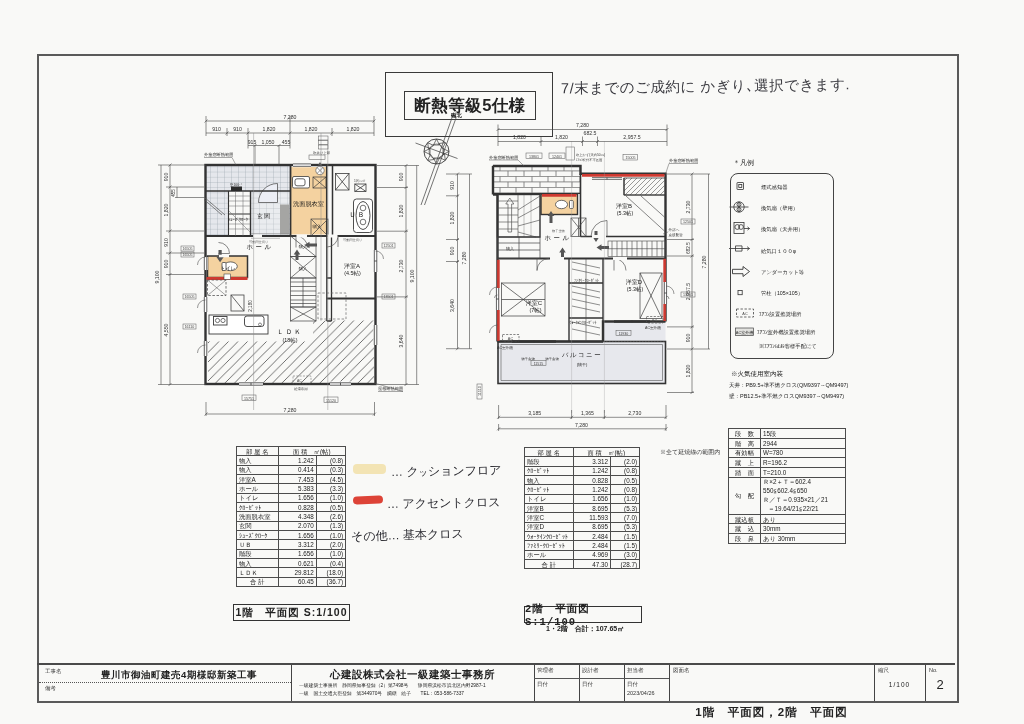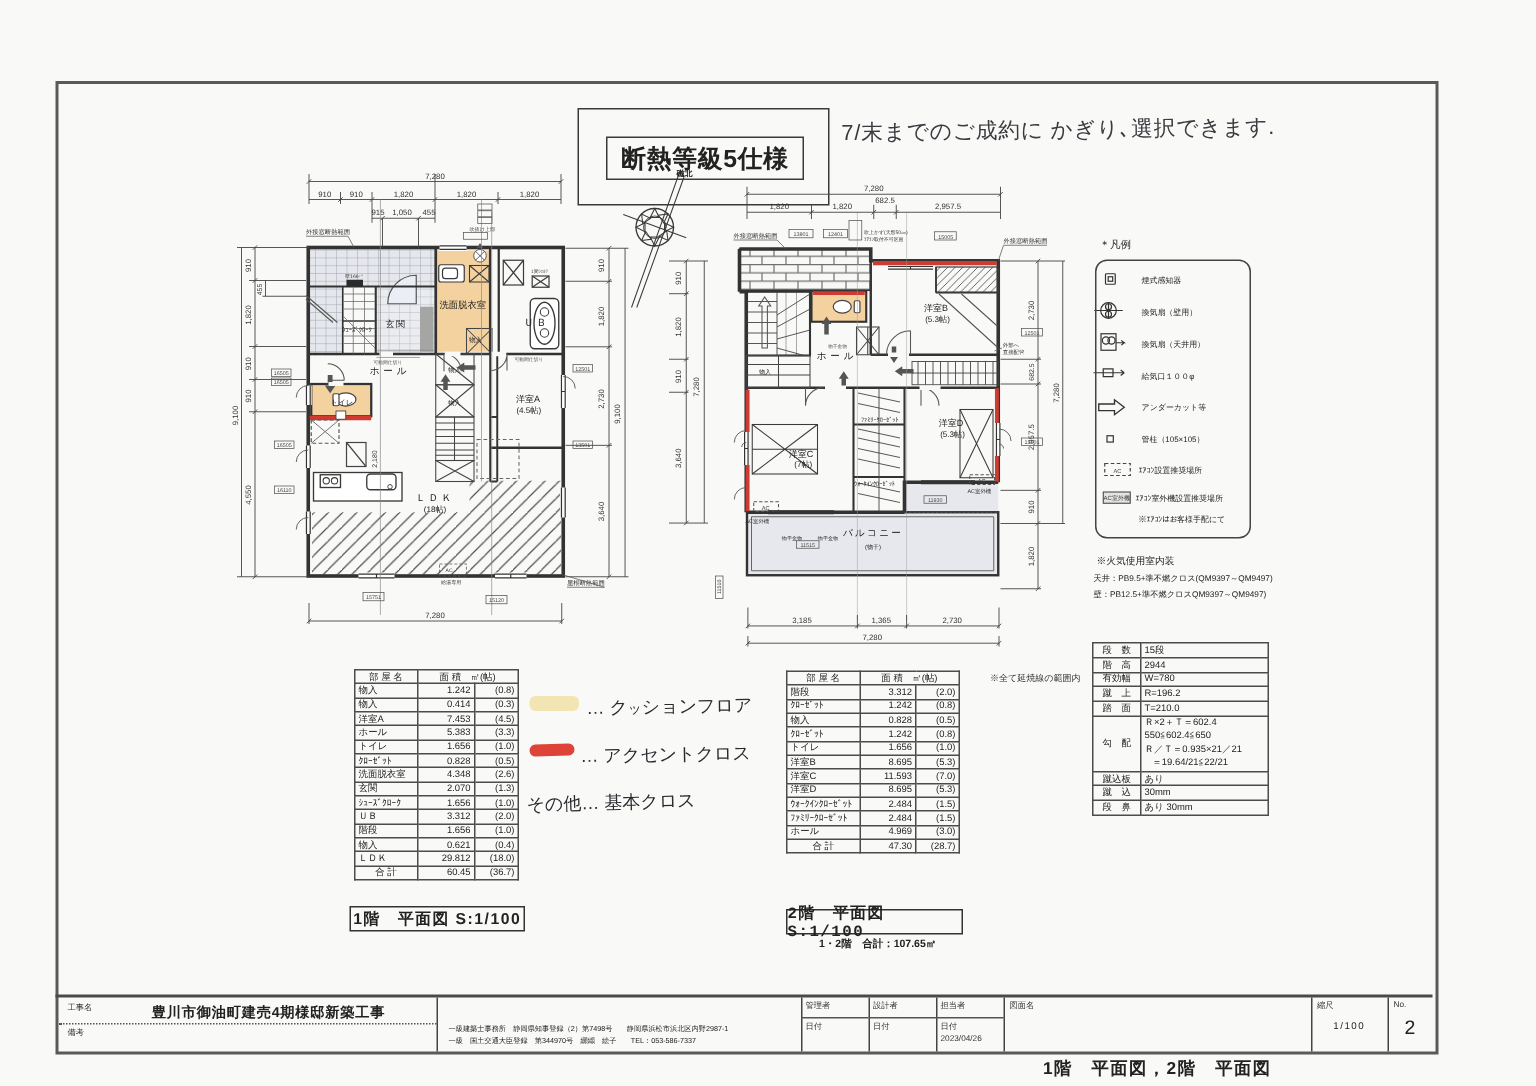--- a/index.html
+++ b/index.html
@@ -929,20 +929,21 @@
 <div class="abs" style="left:37px;top:663px;width:918px;height:36px;border-top:2px solid #4a4a4a;">
 
   <div class="tb" style="left:2px;top:0;width:252px;height:36px;border-right:1px solid #444;">
     <span class="lbl" style="left:6px;top:3px;">工事名</span>
     <div style="position:absolute;left:40px;top:4px;width:200px;text-align:center;font-size:9.5px;font-weight:bold;letter-spacing:0.5px;">豊川市御油町建売4期様邸新築工事</div>
     <div style="position:absolute;left:0;top:17px;width:100%;border-top:1px dotted #555;"></div>
     <span class="lbl" style="left:6px;top:20px;">備考</span>
   </div>
 
   <div class="tb" style="left:254px;top:0;width:243px;height:36px;border-right:1px solid #444;">
+    <div style="position:absolute;left:0;top:3px;width:100%;text-align:center;font-size:10.5px;font-weight:bold;letter-spacing:0.5px;">心建設株式会社一級建築士事務所</div>
     <div style="position:absolute;left:8px;top:17px;font-size:4.8px;white-space:nowrap;">一級建築士事務所　静岡県知事登録（2）第7498号　　静岡県浜松市浜北区内野2987-1</div>
     <div style="position:absolute;left:8px;top:25px;font-size:4.8px;white-space:nowrap;">一級　国土交通大臣登録　第344970号　纐纈　絵子　　TEL：053-586-7337</div>
   </div>
 
   <div class="tb" style="left:497px;top:0;width:45px;height:36px;border-right:1px solid #444;">
     <span class="lbl" style="left:3px;top:2px;">管理者</span>
     <div style="position:absolute;left:0;top:13px;width:100%;border-top:1px solid #555;"></div>
     <span class="lbl" style="left:3px;top:16px;">日付</span>
   </div>
 

